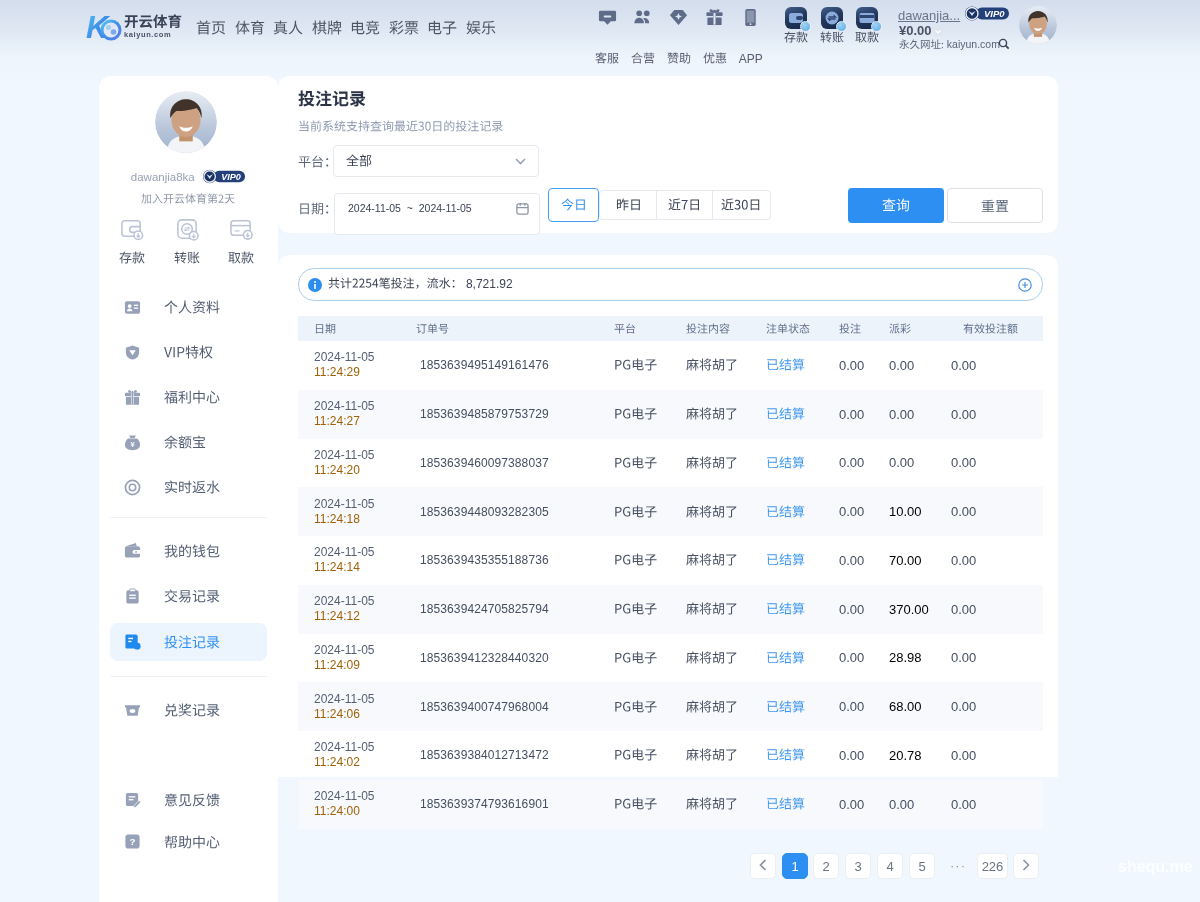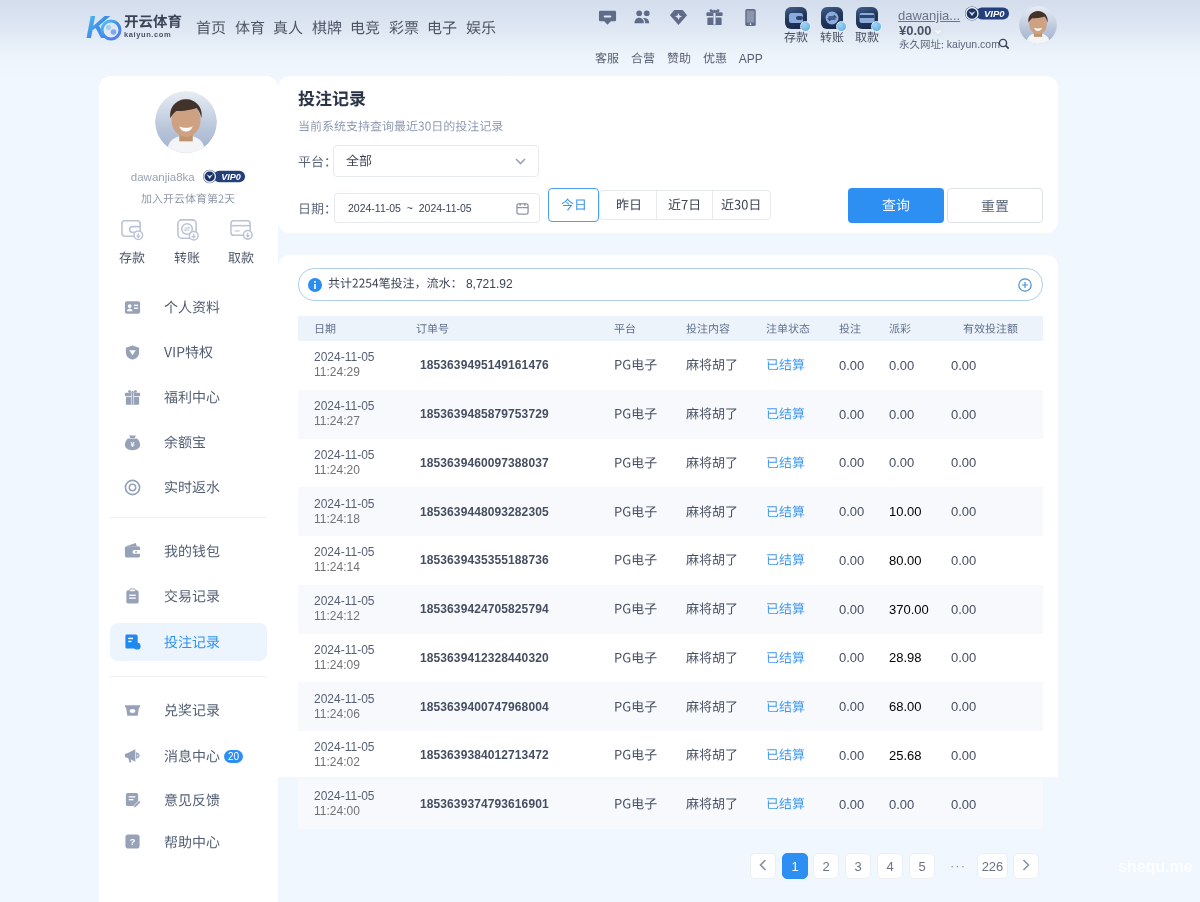--- a/index.html
+++ b/index.html
@@ -39,47 +39,47 @@
 .sdiv { position:absolute; left:11px; width:157px; height:1px; background:#eef1f5; }
 .mbadge { position:absolute; right:24px; top:12.5px; background:#2e8ff2; color:#fff; font-size:10px; line-height:13px; border-radius:6.5px; padding:0 4px; }
 
 
 #card1 { position:absolute; left:278px; top:76px; width:780px; height:157px; background:#fff; border-radius:12px; }
 #card2 { position:absolute; left:278px; top:255px; width:780px; height:522px; background:#fff; border-radius:12px 12px 0 0; }
 h1.title { position:absolute; left:20px; top:14px; font-size:17px; color:#2b3346; font-weight:bold; }
 .subt { position:absolute; left:20px; top:44px; font-size:12px; color:#8d99b0; }
 .flabel { position:absolute; left:20px; font-size:13px; color:#5a6478; }
 .fsel { position:absolute; overflow:visible; left:55px; top:69px; width:206px; height:32px; border:1px solid #e6e9f0; border-radius:4px; background:#fff; font-size:13px; color:#3c4354; line-height:30px; padding-left:12px; }
-.fdate { position:absolute; left:56px; top:117px; width:206px; height:30px; border:1px solid #e6e9f0; border-radius:4px; background:#fff; font-size:13px; color:#3c4354; line-height:28px; text-align:center; }
+.fdate { position:absolute; left:56px; top:117px; width:206px; height:42px; border:1px solid #e6e9f0; border-radius:4px; background:#fff; font-size:13px; color:#3c4354; line-height:28px; text-align:center; }
 .qbtn { position:absolute; top:112px; height:34px; line-height:32px; text-align:center; font-size:13px; border-radius:4px; }
 .btn { position:absolute; top:112px; width:96px; height:35px; line-height:35px; text-align:center; font-size:14px; border-radius:4px; }
 
 
 #infobar { position:absolute; left:20px; top:13px; width:745px; height:33px; border:1px solid #aed0ea; border-radius:16px; background:#fff; }
 #infobar .txt { position:absolute; left:29px; top:8px; font-size:12px; color:#3c4354; }
 
 
 table { position:absolute; left:20px; top:61px; width:745px; border-collapse:collapse; table-layout:fixed; }
 th { background:#edf3fa; height:25px; font-weight:normal; font-size:12px; color:#5f6e8c; text-align:left; padding:0 0 0 16px; }
 td { height:48.75px; font-size:13px; color:#454e61; text-align:left; padding:0 0 0 16px; vertical-align:middle; }
 tr.alt td { background:#f7f9fc; }
 td.st { color:#3d96f0; }
 td.red { color:#000000; }
 .d1 { font-size:12px; color:#555f73; line-height:15px; }
-.d2 { font-size:12px; color:#737373; line-height:15px; }
+.d2 { font-size:12px; color:#a16207; line-height:15px; }
 
 
 #pager { position:absolute; top:598px; left:0; width:765px; }
 .pg { position:absolute; top:0; height:26px; line-height:26px; text-align:center; font-size:13px; color:#6b7484; background:#fff; border:1px solid #eceff2; border-radius:5px; }
 .pg.on { background:#2e8ff2; border-color:#2e8ff2; color:#fff; }
 .pg.nob { border:none; background:transparent; }
 #wm { position:absolute; left:1118px; top:858px; font-size:16px; font-weight:bold; color:rgba(255,255,255,0.85); }
 th:nth-child(2) { padding-left:16px; }
 th:last-child { padding-left:28px; }
-td:nth-child(2) { padding-left:20px;font-weight:bold; }
+td:nth-child(2) { padding-left:20px; }
 td:nth-child(2) { font-size:12px; letter-spacing:0.1px; }
 </style>
 </head>
 <body>
 
 <div id="hdr">
 
   <svg id="logo" viewBox="0 0 160 40" style="width:160px;height:40px;">
     <defs>
       <linearGradient id="kg" x1="0" y1="0" x2="1" y2="1">
@@ -436,31 +436,20 @@
   <div class="menu-item" style="top:615px;"><svg width="17" height="17" viewBox="0 0 18 18" fill="#97a1b8">
         <path d="M2 5.5h14l-1.5 10h-11z"></path>
         <path d="M1 4.5h16v2.2H1z"></path>
         <ellipse cx="9" cy="10.5" rx="3" ry="2.1" fill="#fff"></ellipse>
       </svg><svg class="cj" style="vertical-align:-1.68px;" width="56.0" height="14" viewBox="0 -880 4000 1000" fill="#515c72">
         <use href="#g74" x="0"></use>
         <use href="#g75" x="1000"></use>
         <use href="#g70" x="2000"></use>
         <use href="#g71" x="3000"></use>
       </svg></div>
-  <div class="menu-item" style="top:661px;"><svg width="17" height="17" viewBox="0 0 18 18" fill="#97a1b8">
-        <path d="M3 7l9-4.5v13L3 11z"></path>
-        <rect x="1" y="7" width="3" height="4" rx="1"></rect>
-        <path d="M4.5 11.5l1.2 4.3a1 1 0 0 0 1 .7h1.2l-1.3-5z"></path>
-        <path d="M13.5 6.5c1.5.5 2.5 1.3 2.5 2.5s-1 2-2.5 2.5z" fill="none" stroke="#97a1b8" stroke-width="1.3"></path>
-      </svg><svg class="cj" style="vertical-align:-1.68px;" width="56.0" height="14" viewBox="0 -880 4000 1000" fill="#515c72">
-        <use href="#g76" x="0"></use>
-        <use href="#g77" x="1000"></use>
-        <use href="#g55" x="2000"></use>
-        <use href="#g56" x="3000"></use>
-      </svg><span class="mbadge">20</span></div>
   <div class="menu-item" style="top:705px;"><svg width="17" height="17" viewBox="0 0 18 18" fill="#97a1b8">
         <rect x="2" y="2" width="13" height="14" rx="2"></rect>
         <rect x="5" y="5.5" width="7" height="1.4" fill="#fff"></rect>
         <rect x="5" y="8.5" width="5" height="1.4" fill="#fff"></rect>
         <path d="M10.5 15.5l5.5-5.5 1.8 1.8-5.5 5.5-2.3.5z" fill="#97a1b8" stroke="#fff" stroke-width="0.8"></path>
       </svg><svg class="cj" style="vertical-align:-1.68px;" width="56.0" height="14" viewBox="0 -880 4000 1000" fill="#515c72">
         <use href="#g78" x="0"></use>
         <use href="#g79" x="1000"></use>
         <use href="#g80" x="2000"></use>
         <use href="#g81" x="3000"></use>
@@ -758,21 +747,21 @@
               <use href="#g130" x="1000"></use>
               <use href="#g131" x="2000"></use>
               <use href="#g132" x="3000"></use>
             </svg></td>
           <td class="st"><svg class="cj" style="vertical-align:-1.56px;" width="39.0" height="13" viewBox="0 -880 3000 1000" fill="#3d96f0">
               <use href="#g133" x="0"></use>
               <use href="#g134" x="1000"></use>
               <use href="#g135" x="2000"></use>
             </svg></td>
           <td>0.00</td>
-          <td class="red">80.00</td>
+          <td class="red">70.00</td>
           <td>0.00</td>
         </tr>
     <tr class="alt">
           <td>
             <div class="d1">2024-11-05</div>
             <div class="d2">11:24:12</div>
           </td>
           <td>1853639424705825794</td>
           <td><svg class="cj" style="vertical-align:-1.56px;" width="43.2" height="13" viewBox="0 -880 3322 1000" fill="#454e61">
               <use href="#g50" x="0"></use>
@@ -866,21 +855,21 @@
               <use href="#g130" x="1000"></use>
               <use href="#g131" x="2000"></use>
               <use href="#g132" x="3000"></use>
             </svg></td>
           <td class="st"><svg class="cj" style="vertical-align:-1.56px;" width="39.0" height="13" viewBox="0 -880 3000 1000" fill="#3d96f0">
               <use href="#g133" x="0"></use>
               <use href="#g134" x="1000"></use>
               <use href="#g135" x="2000"></use>
             </svg></td>
           <td>0.00</td>
-          <td class="red">25.68</td>
+          <td class="red">20.78</td>
           <td>0.00</td>
         </tr>
     <tr class="alt">
           <td>
             <div class="d1">2024-11-05</div>
             <div class="d2">11:24:00</div>
           </td>
           <td>1853639374793616901</td>
           <td><svg class="cj" style="vertical-align:-1.56px;" width="43.2" height="13" viewBox="0 -880 3322 1000" fill="#454e61">
               <use href="#g50" x="0"></use>

